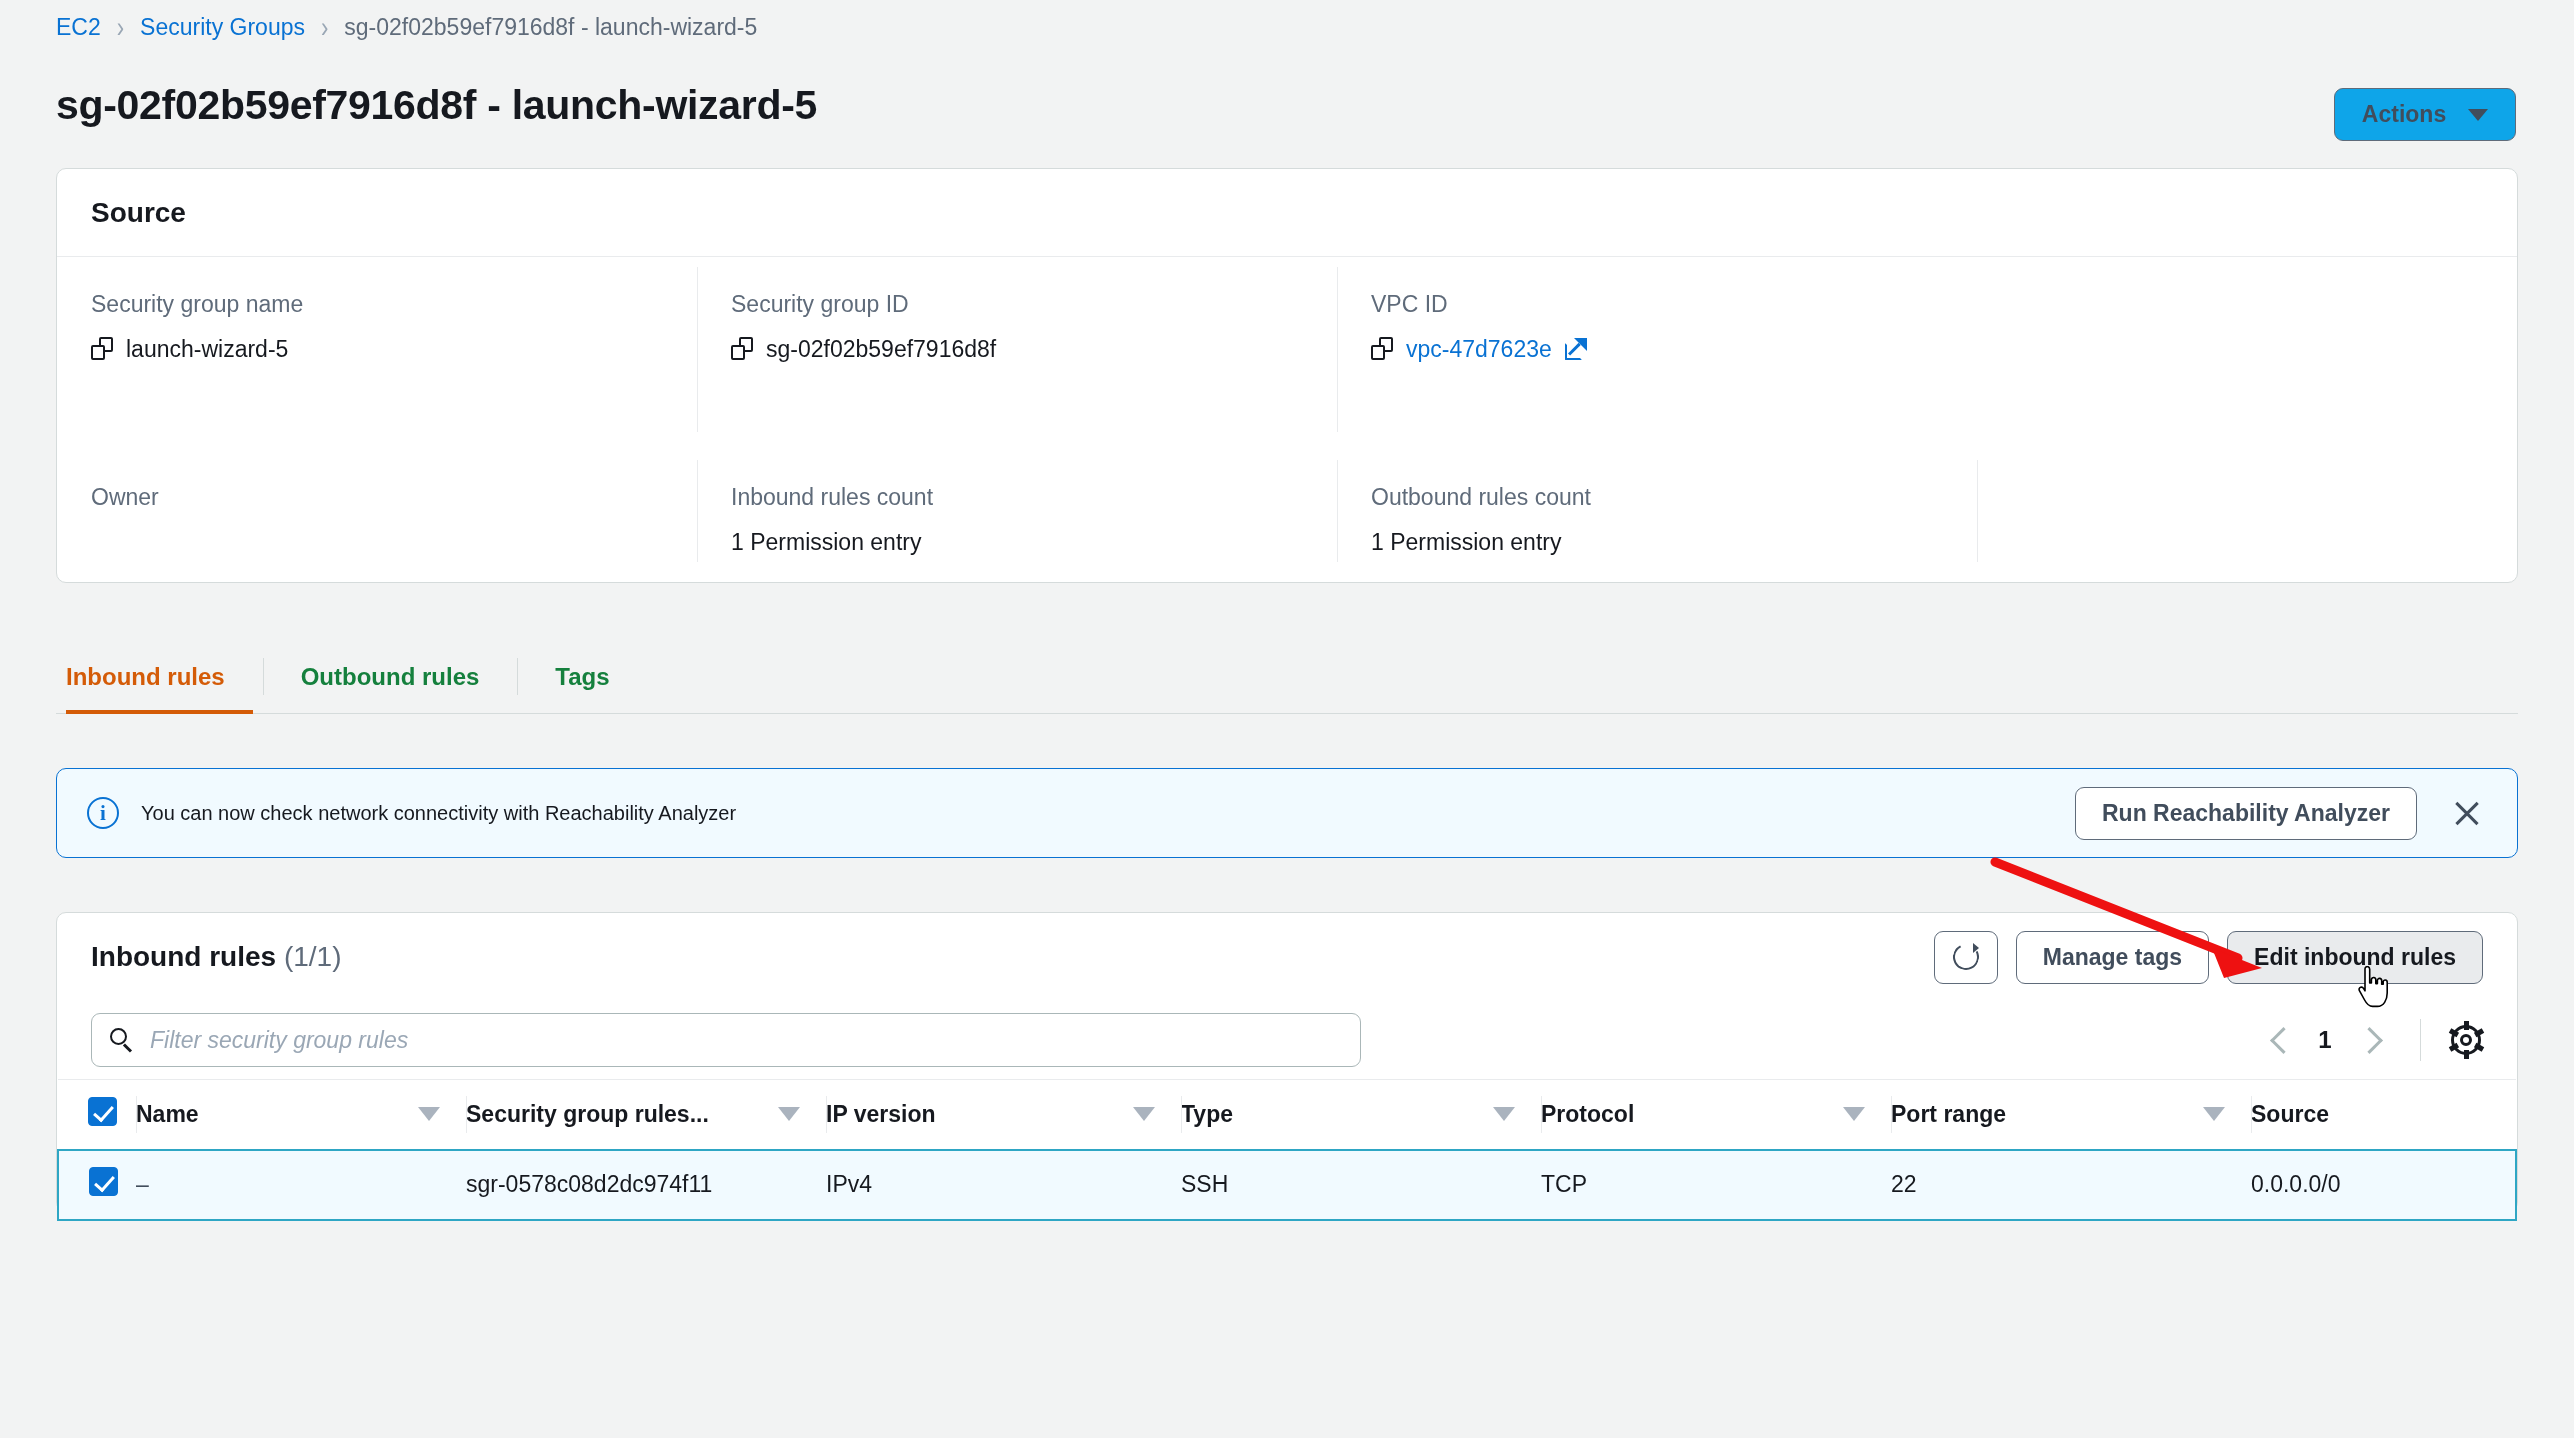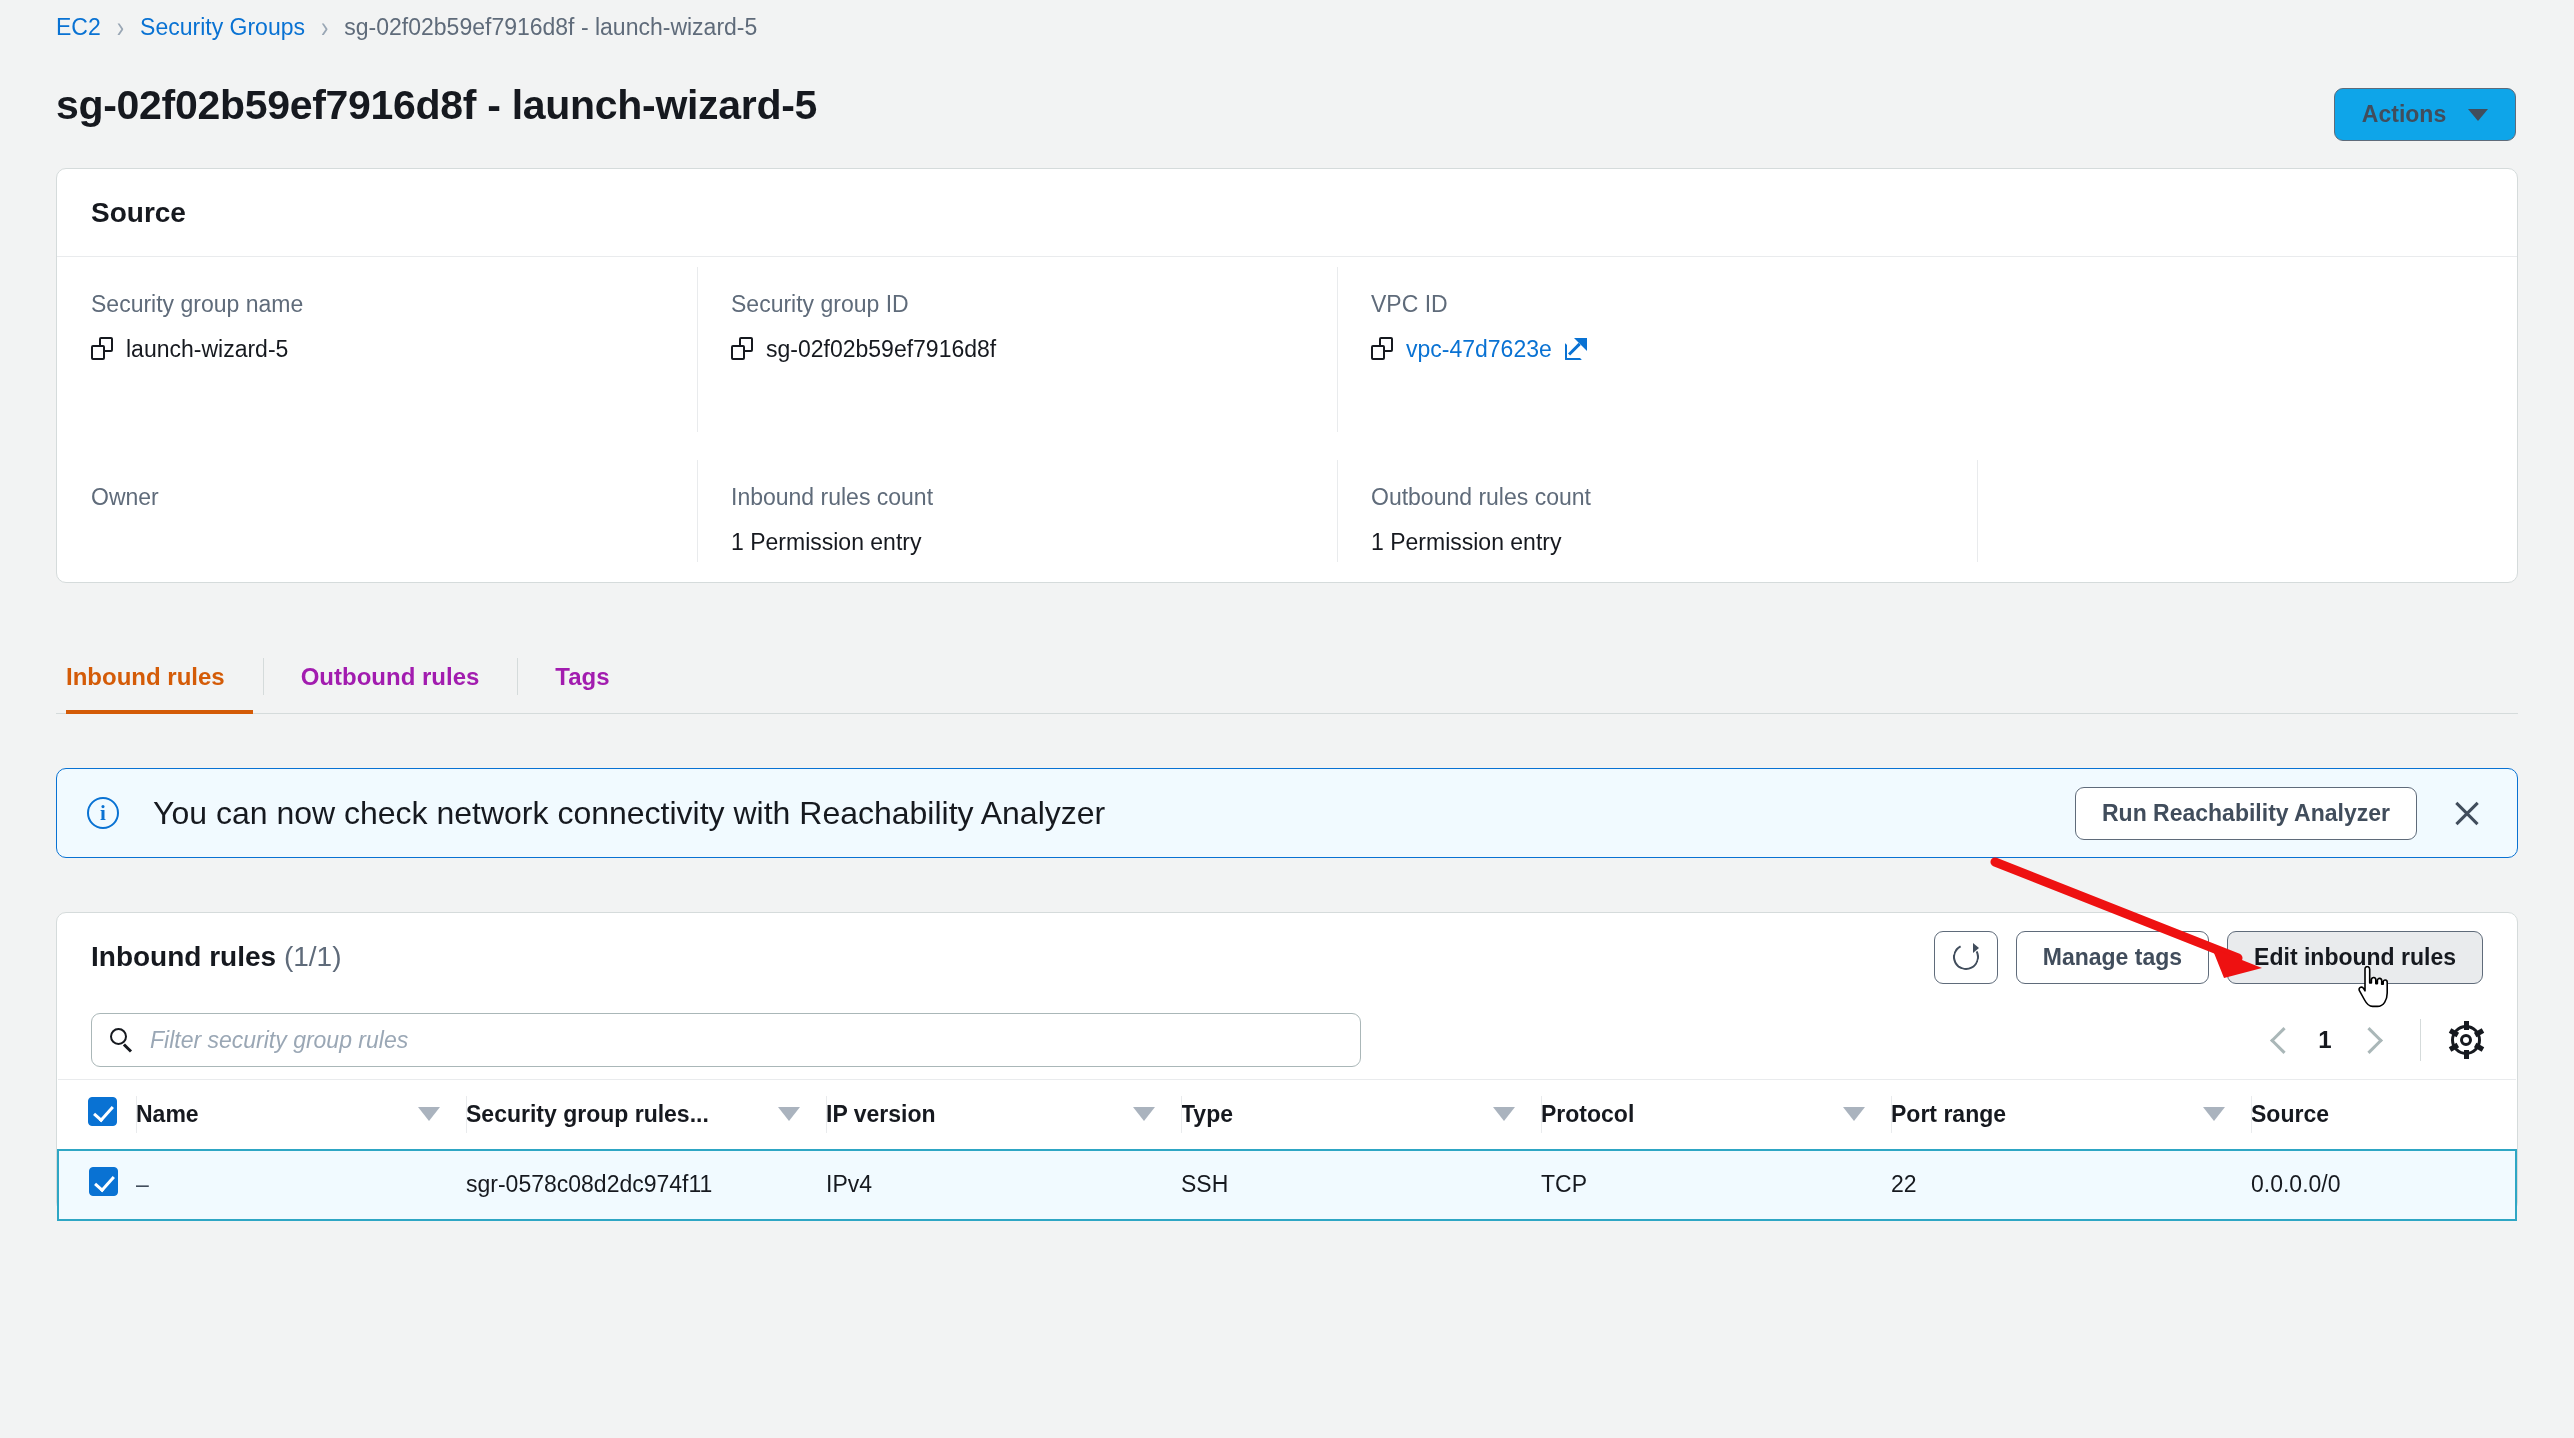--- a/index.html
+++ b/index.html
@@ -116,21 +116,21 @@
 
   
   .tabs {
     position: absolute; left: 56px; top: 640px;
     width: 2462px; height: 74px;
     display: flex; align-items: stretch;
     border-bottom: 1px solid #d5dbdb;
   }
   .tab {
     display: flex; align-items: center; padding: 0 38px;
-    font-size: 24px; font-weight: bold; color: #a21caf; cursor: pointer;
+    font-size: 24px; font-weight: bold; color: #15803d; cursor: pointer;
     position: relative;
   }
   .tab:first-child { padding-left: 10px; }
   .tab + .tab::before {
     content: ""; position: absolute; left: 0; top: 18px; bottom: 18px;
     width: 1px; background: #d5dbdb;
   }
   .tab.active { color: #d45b07; }
   .tab.active::after {
     content: ""; position: absolute; left: 10px; right: 10px; bottom: -1px;
@@ -144,21 +144,21 @@
     background: #f1faff; border: 1px solid #0972d3; border-radius: 10px;
     display: flex; align-items: center; padding: 0 30px;
   }
   .info-icon {
     width: 32px; height: 32px; border-radius: 50%;
     border: 2.6px solid #0972d3; color: #0972d3;
     display: flex; align-items: center; justify-content: center;
     font-size: 21px; font-weight: bold; font-family: "Liberation Serif", serif;
     flex: 0 0 auto;
   }
-  .banner-text { font-size: 32px; color: #16191f; margin-left: 34px; }
+  .banner-text { font-size: 20px; color: #16191f; margin-left: 22px; }
   .banner-spacer { flex: 1; }
   .banner-btn {
     height: 53px; background: #fff; border: 1.5px solid #5f6b7a;
     border-radius: 9px; display: flex; align-items: center;
     justify-content: center; padding: 0 26px;
     font-size: 23px; font-weight: bold; color: #414d5c; cursor: pointer;
   }
   .close-x {
     width: 40px; height: 40px; margin-left: 30px; position: relative;
     cursor: pointer; flex: 0 0 auto;

